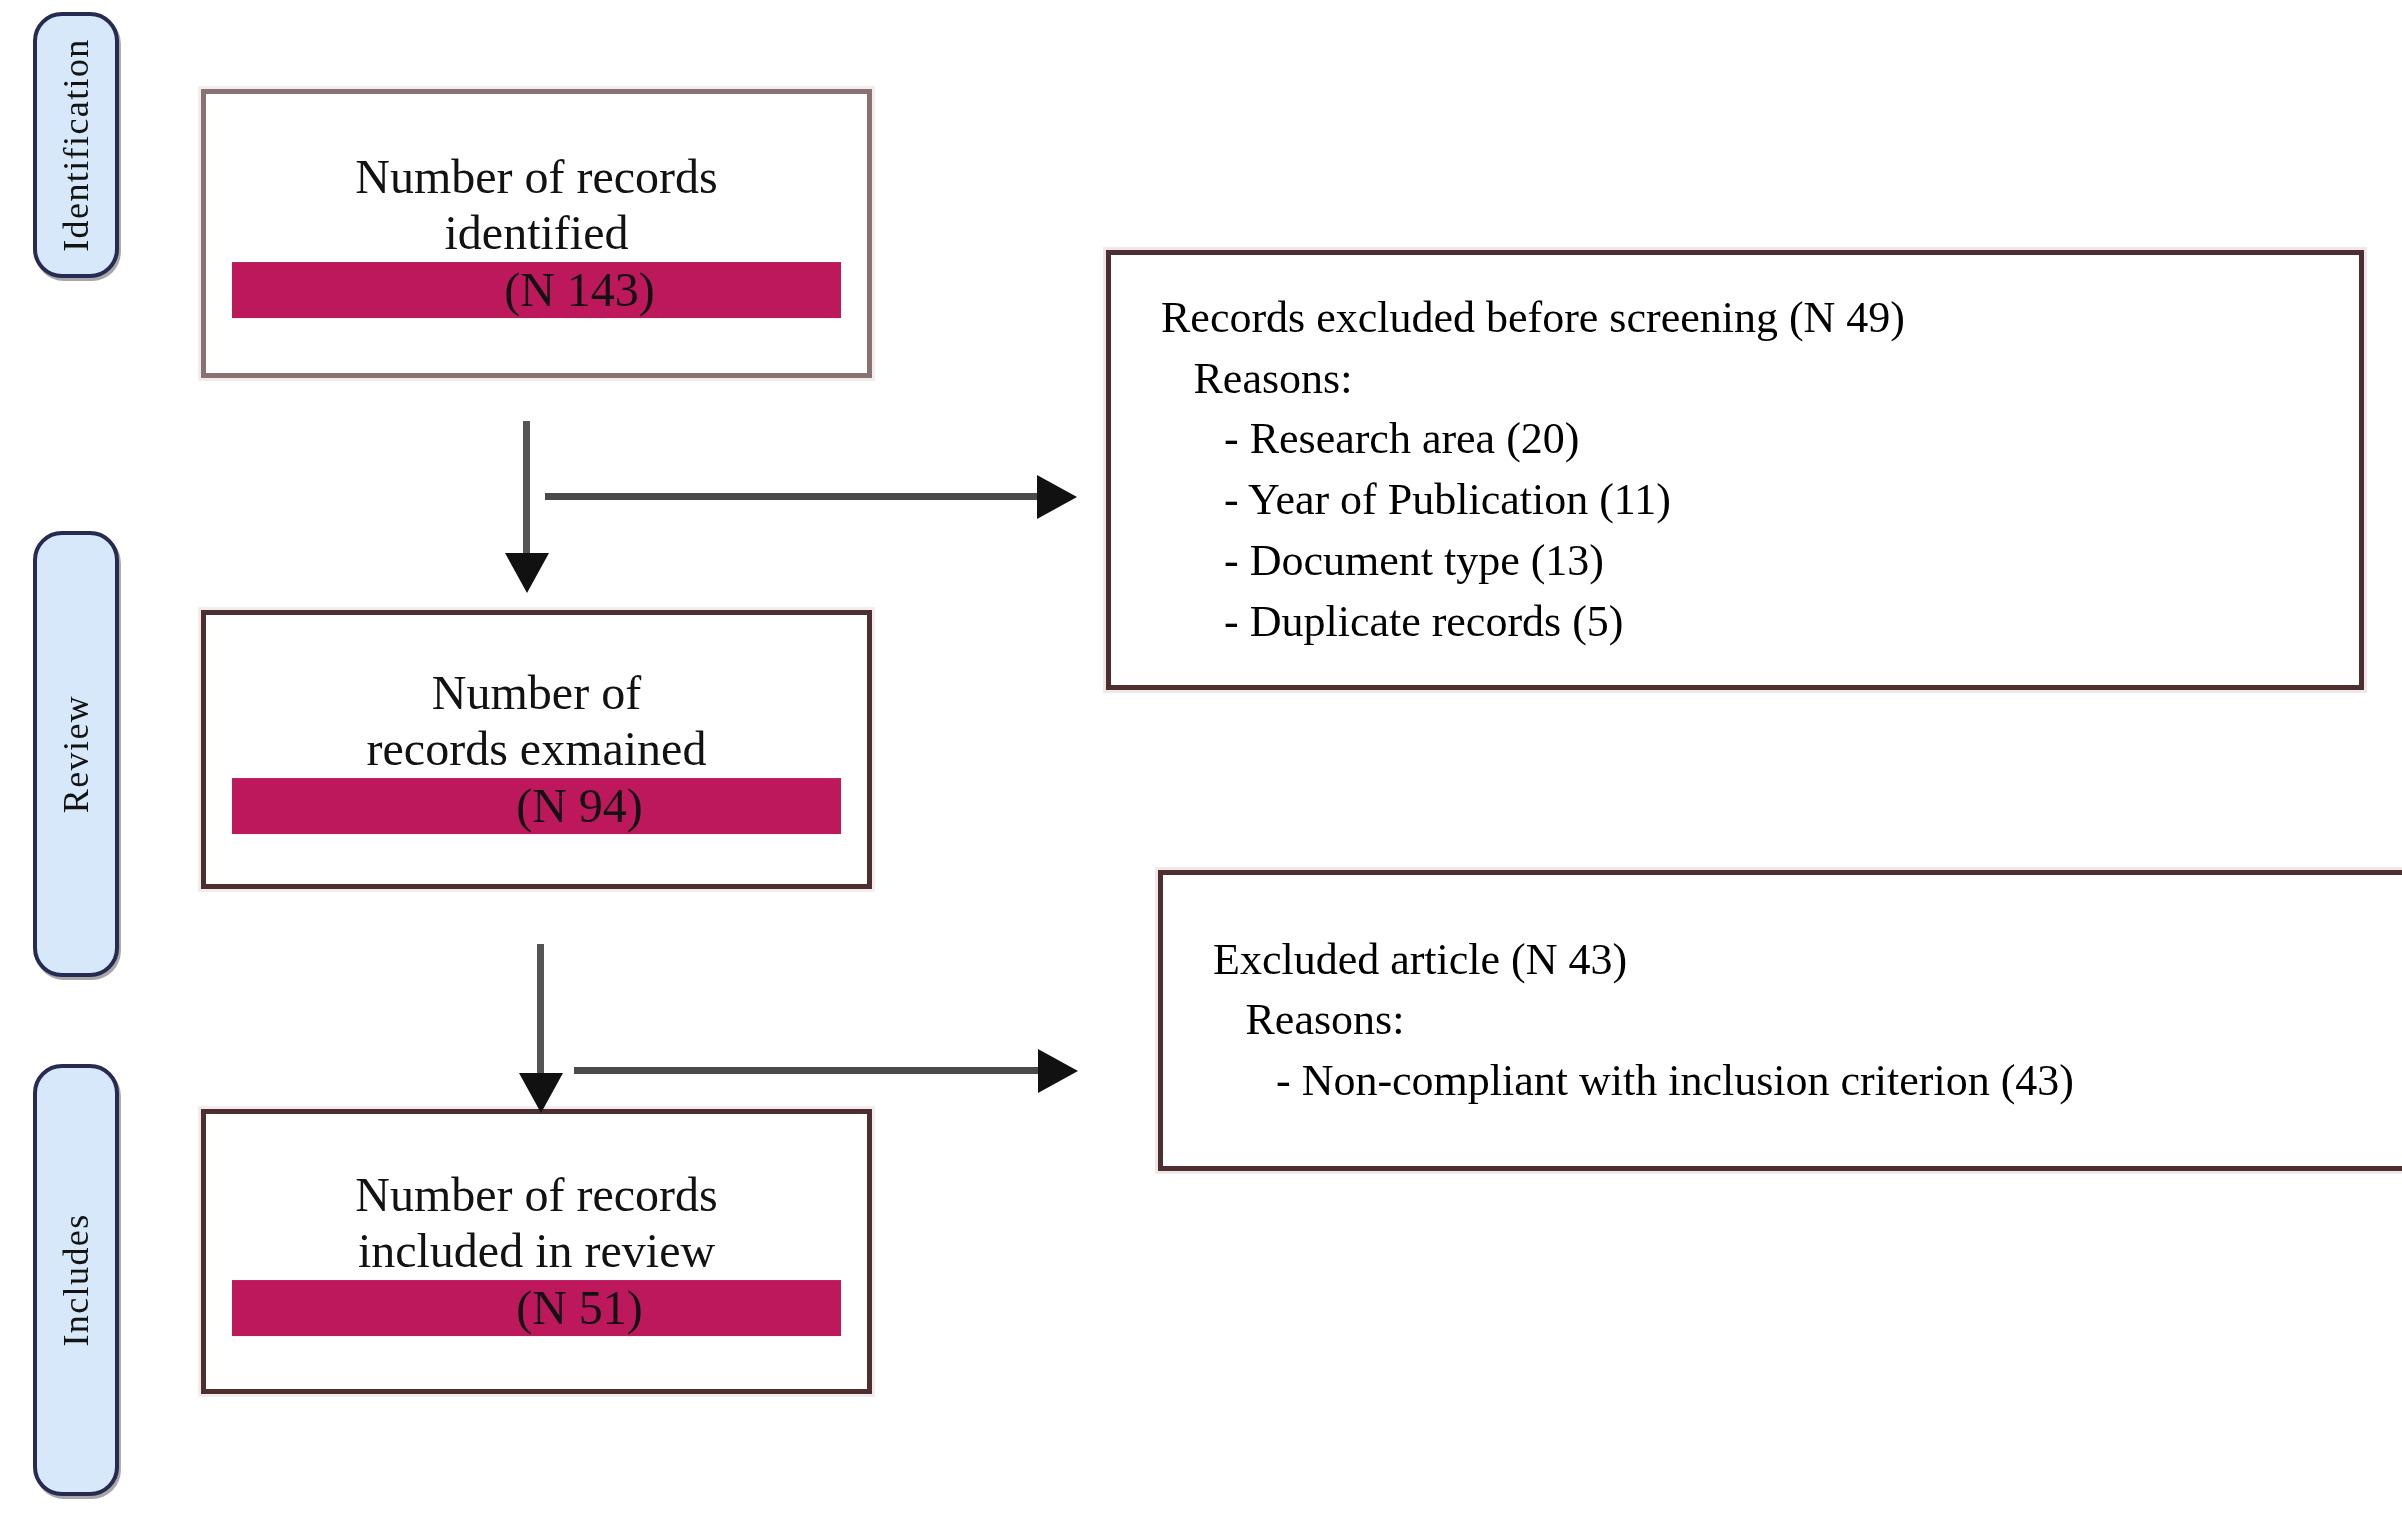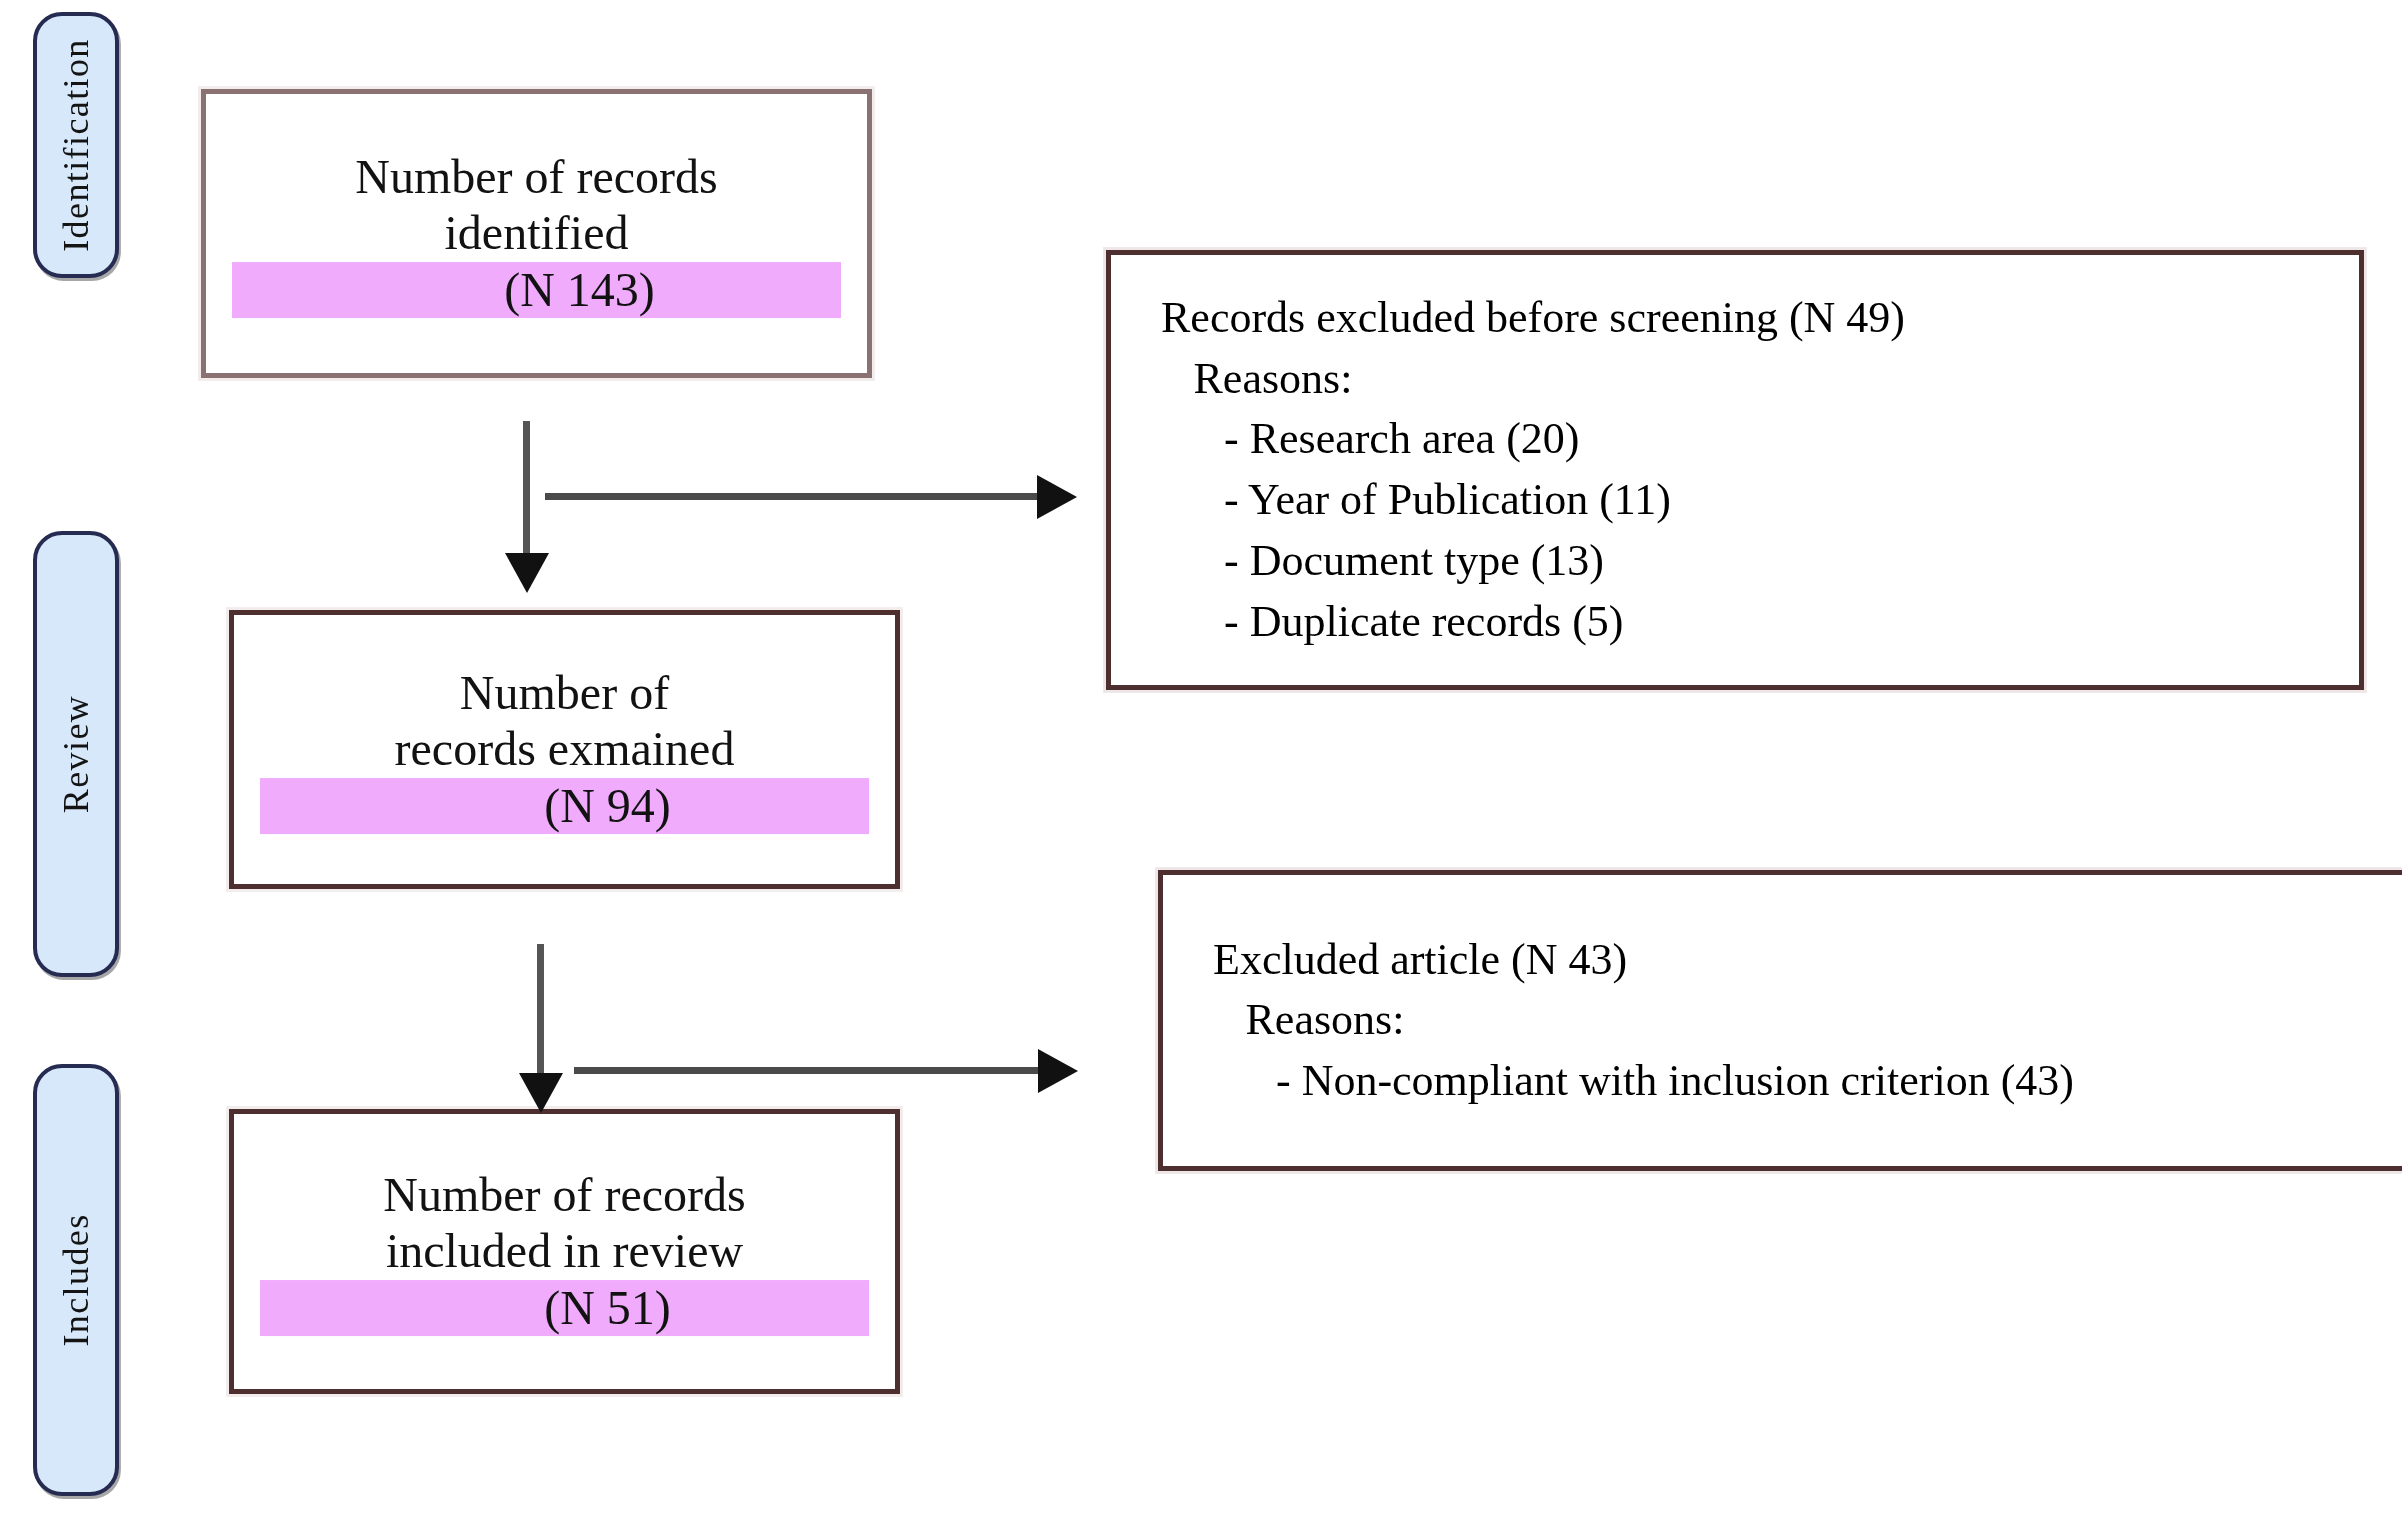--- a/index.html
+++ b/index.html
@@ -36,37 +36,37 @@
   }
 
   
   .mbox{
     position:absolute;
     background:#ffffff;
     border:5.7px solid #8a7272;
     box-sizing:border-box;
     box-shadow:0 0 0 2.9px #f3ecec;
   }
-  .mbox.dark{border-color:#4e2f2f;margin-left:28px;}
+  .mbox.dark{border-color:#4e2f2f;}
   .mbox .mtext{
     position:absolute;
     left:0; right:0; top:50%;
     transform:translateY(-50%);
     text-align:center;
     font-size:48px;
     line-height:1.18;
     color:#121212;
     padding:0 26px;
     box-sizing:border-box;
   }
   .mbox .nline{
     display:block;
     text-align:center;
     padding-left:86px;
-    background:#f0abfc;
+    background:#be185d;
   }
 
   
   .xbox{
     position:absolute;
     background:#ffffff;
     border:5.7px solid #4e2f2f;
     box-sizing:border-box;
     box-shadow:0 0 0 2.9px #efe7e7;
   }

